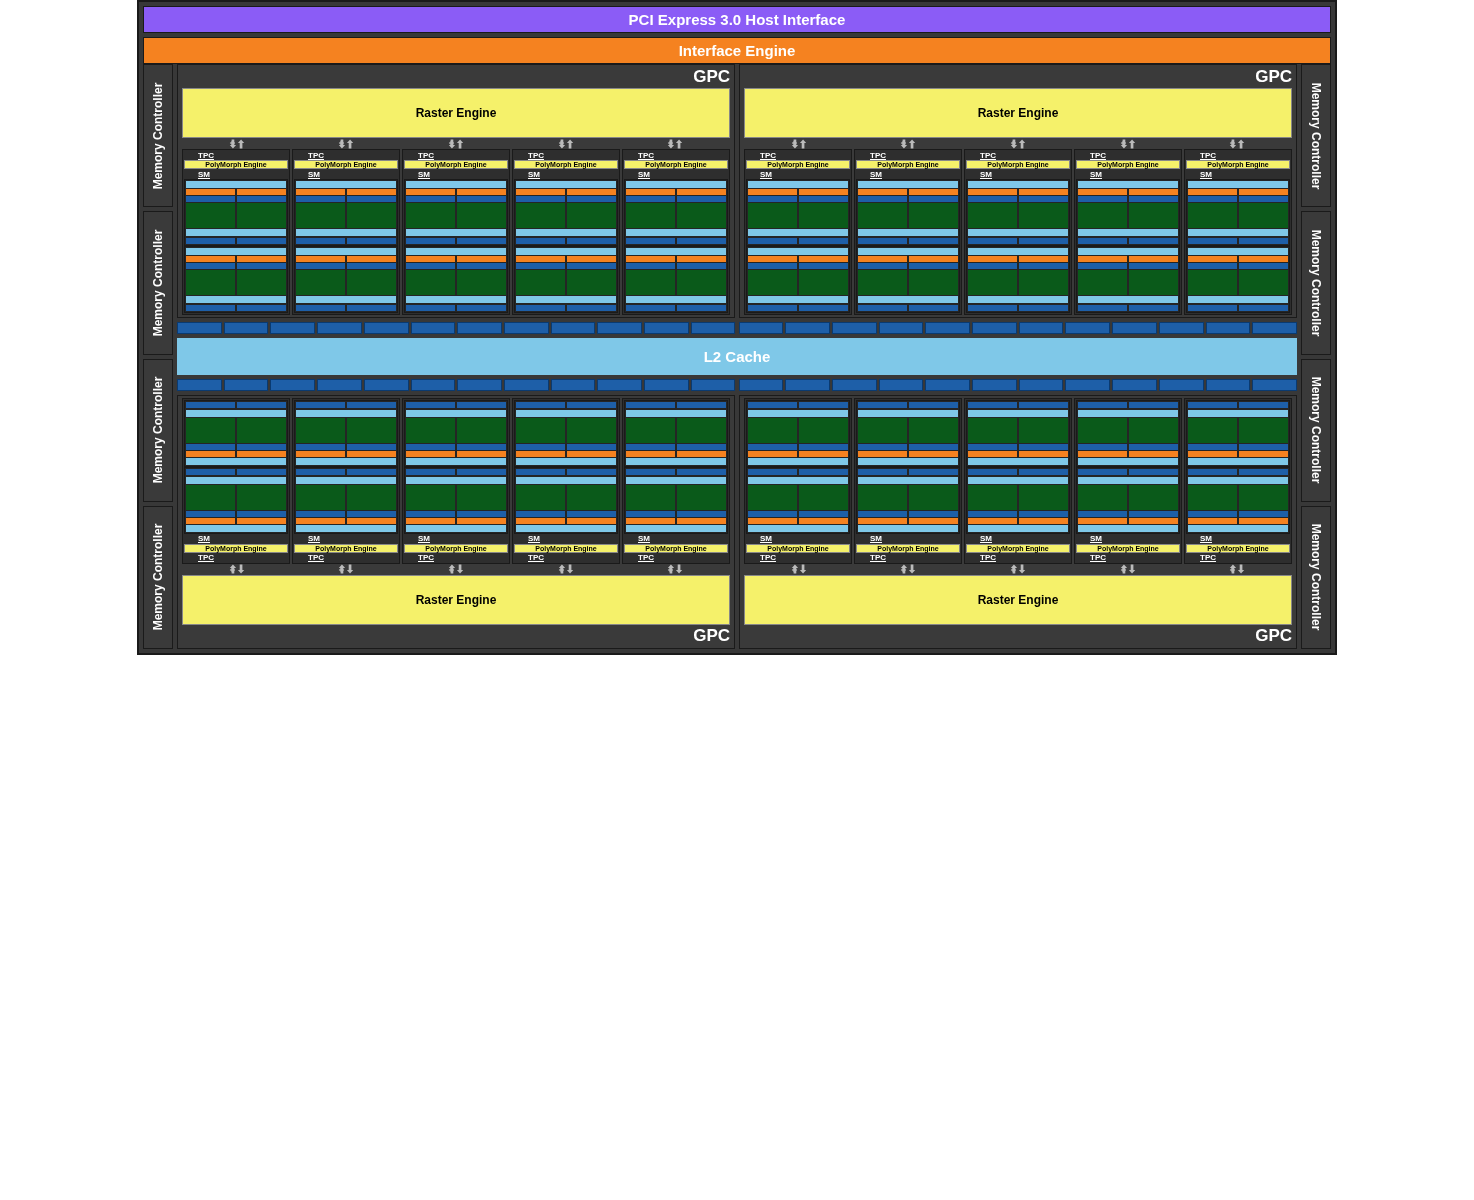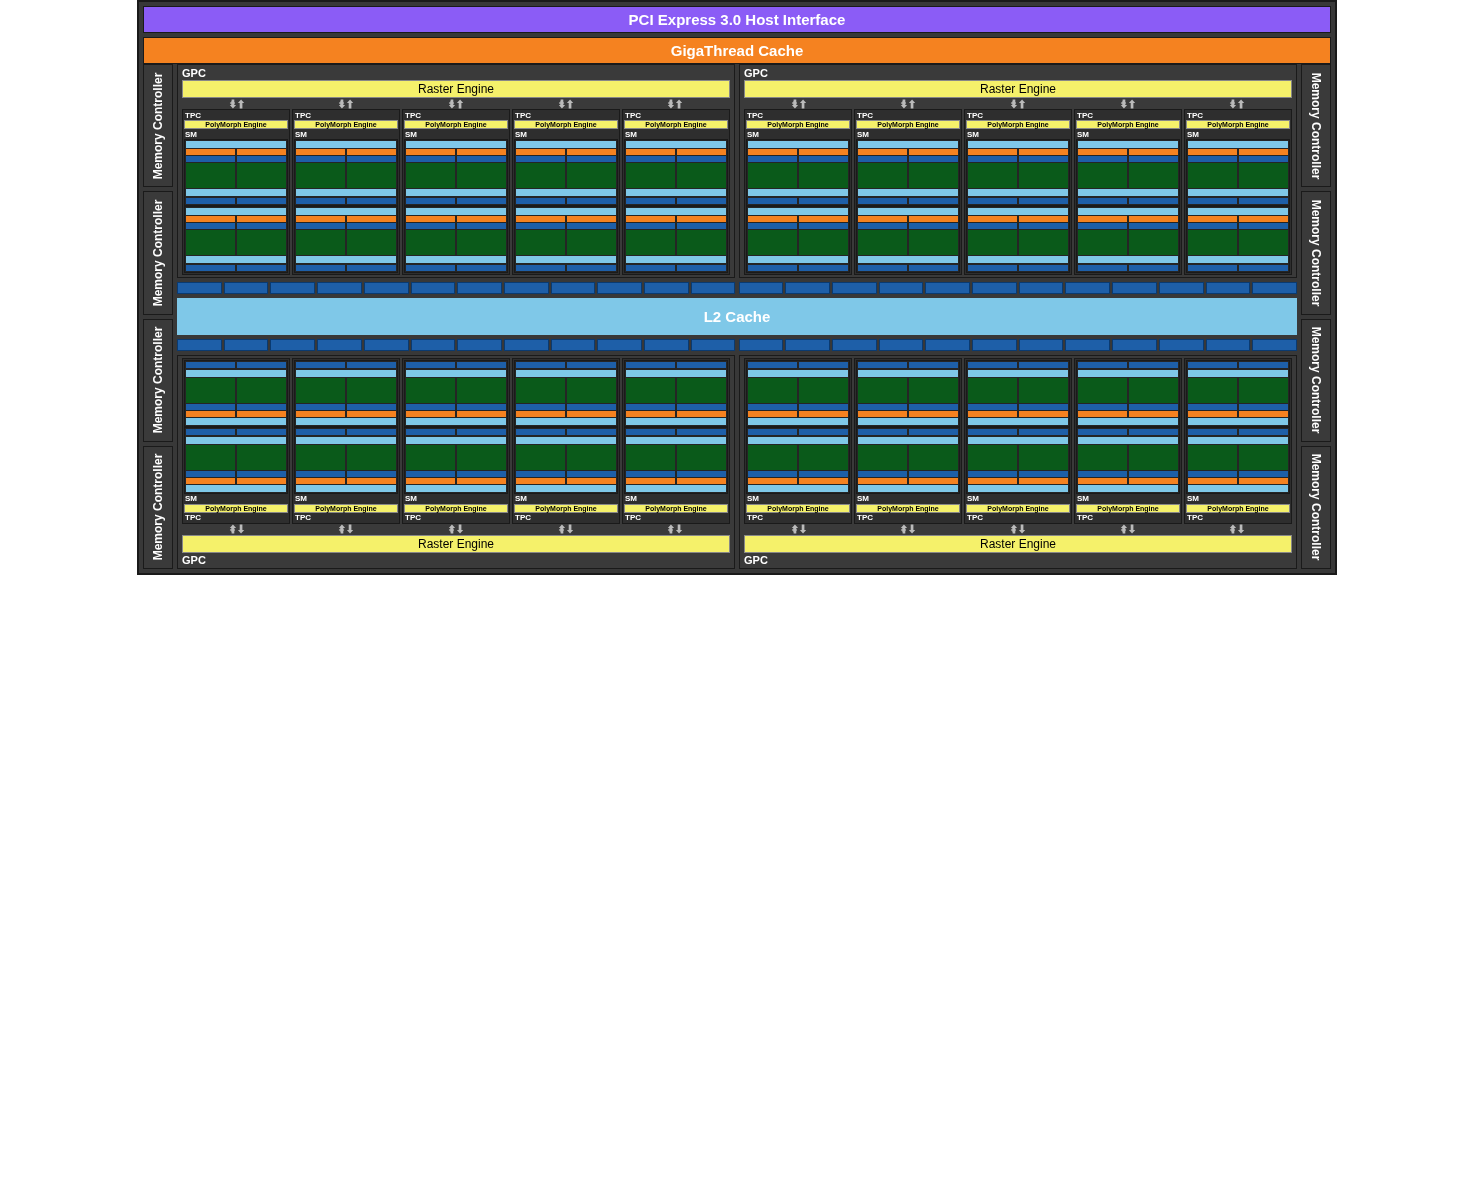--- a/index.html
+++ b/index.html
@@ -8,27 +8,27 @@
   .pci { background:#8b5cf6; border:1px solid #1a1a1a; color:#fff; font-weight:bold; text-align:center; padding:4px; font-size:15px; }
   .giga { background:#f58220; border:1px solid #1a1a1a; color:#fff; font-weight:bold; text-align:center; padding:4px; font-size:15px; margin-top:4px; }
   .midrow { display:flex; }
   .memcol { width:30px; display:flex; flex-direction:column; gap:4px; }
   .memctrl { flex:1; background:#3a3a3a; border:1px solid #1a1a1a; position:relative; }
   .memctrl span { position:absolute; top:50%; left:50%; transform:translate(-50%,-50%) rotate(-90deg); color:#fff; font-weight:bold; font-size:12px; white-space:nowrap; }
   .memcol.right .memctrl span { transform:translate(-50%,-50%) rotate(90deg); }
   .center { flex:1; padding:0 4px; }
   .gpcrow { display:flex; gap:4px; }
   .gpc { flex:1; background:#3a3a3a; border:1px solid #1a1a1a; padding:2px; display:flex; flex-direction:column; }
-  .gpc-label { color:#fff; font-weight:bold; font-size:11px; padding:0 2px; }
-  .raster { background:#f5f16a; border:1px solid #888; color:#000; font-weight:normal; text-align:center; font-size:12px; padding:1px; margin:1px 2px; }
+  .gpc-label { color:#fff; font-weight:bold; font-size:17px; padding:0 2px;text-align:right; }
+  .raster { background:#f5f16a; border:1px solid #888; color:#000; font-weight:bold; text-align:center; font-size:12px; padding:17px; margin:1px 2px; }
   .arrows { display:flex; justify-content:space-around; padding:0 2px; }
   .arrows svg { width:18px; height:10px; }
   .tpcrow { display:flex; gap:2px; padding:0 2px; flex:1; }
   .tpc { flex:1; background:#2e2e2e; border:1px solid #1a1a1a; padding:1px; display:flex; flex-direction:column; }
-  .tpc-label, .sm-label { color:#fff; font-weight:bold; font-size:8px; padding:0 1px; }
+  .tpc-label, .sm-label { color:#fff; font-weight:bold; font-size:8px; padding:0 14px;text-decoration:underline; }
   .poly { background:#f5f16a; border:1px solid #888; color:#000; font-weight:bold; text-align:center; font-size:7px; padding:0; margin:0 0 1px 0; }
   .sm-body { flex:1; background:#252525; border:1px solid #1a1a1a; padding:1px; display:flex; flex-direction:column; gap:1px; }
   .reg-lt { height:7px; background:#7fc8e8; }
   .reg-or { height:6px; background:#f58220; }
   .reg-bl { height:6px; background:#1e5fa8; }
   .reg-pair { display:flex; gap:2px; }
   .reg-pair > div { flex:1; }
   .cores { flex:1; display:flex; gap:2px; }
   .corecol { flex:1; display:grid; grid-template-columns:repeat(4,1fr); grid-auto-rows:1fr; gap:1px; background:#0a5a1a; padding:1px; }
   .core { background:#2ecc40; border:1px solid #0a5a1a; }
@@ -39,21 +39,21 @@
   .cache-strip .seg { flex:1; height:12px; background:#1e5fa8; border:1px solid #0a3a70;}
   .l2 { background:#7fc8e8; color:#fff; font-weight:bold; text-align:center; font-size:15px; padding:10px 0; margin:2px 0; }
   .flip { transform: scaleY(-1); }
   .flip .gpc-label, .flip .tpc-label, .flip .sm-label, .flip .poly, .flip .raster { transform: scaleY(-1); }
 </style>
 </head>
 <body>
 
 <div class="chip">
   <div class="pci">PCI Express 3.0 Host Interface</div>
-  <div class="giga">GigaThread Cache</div>
+  <div class="giga">Interface Engine</div>
 
   <div class="midrow">
 
     <div class="memcol" id="memL">
         <div class="memctrl">
           <span>Memory Controller</span>
         </div>
         <div class="memctrl">
           <span>Memory Controller</span>
         </div>

